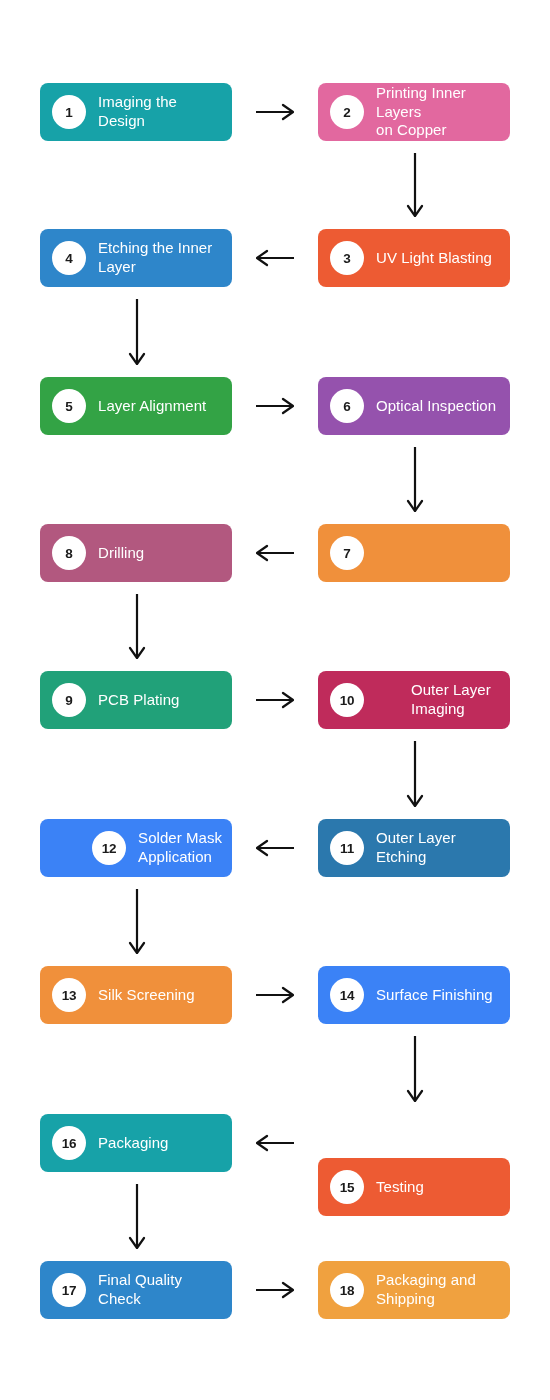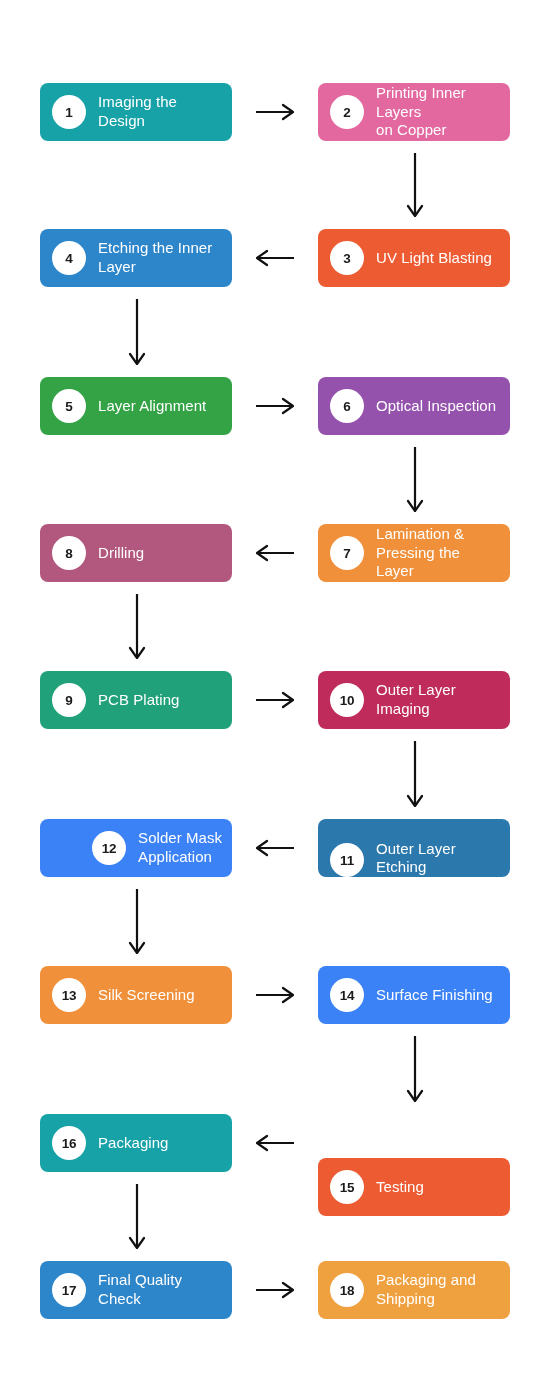--- a/index.html
+++ b/index.html
@@ -94,36 +94,34 @@
     <div class="step-box col-left" style="top: 377px; background: rgb(51, 163, 69);">
       <div class="step-badge">5</div>
       <div class="step-label">Layer Alignment</div>
     </div>
     <div class="step-box col-right" style="top: 377px; background: rgb(149, 82, 173);">
       <div class="step-badge">6</div>
       <div class="step-label">Optical Inspection</div>
     </div>
     <div class="step-box col-right" style="top: 524px; background: rgb(240, 144, 59);">
       <div class="step-badge">7</div>
-      <div class="step-label">Lamination &amp;
-Pressing the Layer</div>
     </div>
     <div class="step-box col-left" style="top: 524px; background: rgb(178, 88, 127);">
       <div class="step-badge">8</div>
       <div class="step-label">Drilling</div>
     </div>
     <div class="step-box col-left" style="top: 671px; background: rgb(33, 161, 121);">
       <div class="step-badge">9</div>
       <div class="step-label">PCB Plating</div>
     </div>
-    <div class="step-box col-right" style="top: 671px; background: rgb(191, 43, 91);">
+    <div class="step-box col-right" style="top: 671px; background: rgb(191, 43, 91); gap: 35px;">
       <div class="step-badge">10</div>
       <div class="step-label">Outer Layer Imaging</div>
     </div>
-    <div class="step-box col-right" style="top: 819px; background: rgb(43, 120, 173); align-items: flex-end;">
+    <div class="step-box col-right" style="top: 819px; background: rgb(43, 120, 173);">
       <div class="step-badge">11</div>
       <div class="step-label">Outer Layer Etching</div>
     </div>
     <div class="step-box col-left" style="top: 819px; background: #3b82f6; justify-content: flex-end;">
       <div class="step-badge">12</div>
       <div class="step-label">Solder Mask
 Application</div>
     </div>
     <div class="step-box col-left" style="top: 966px; background: rgb(240, 144, 59);">
       <div class="step-badge">13</div>

